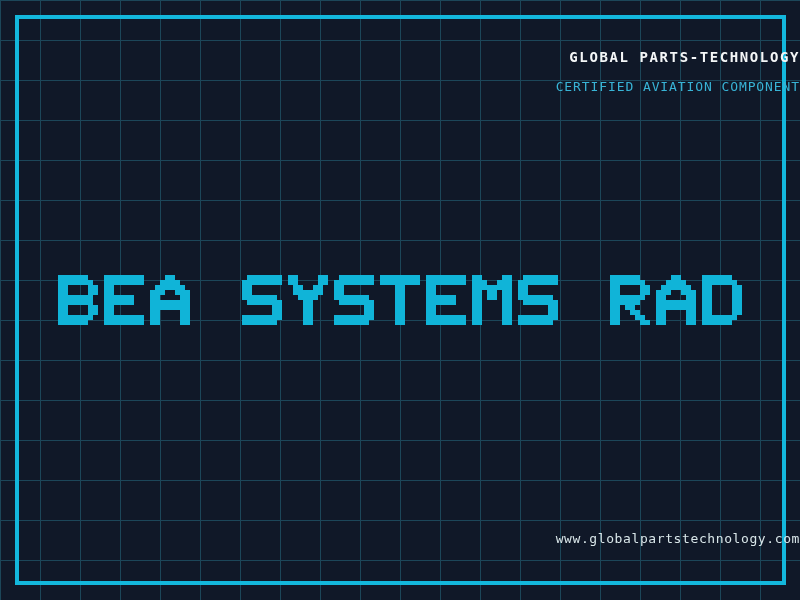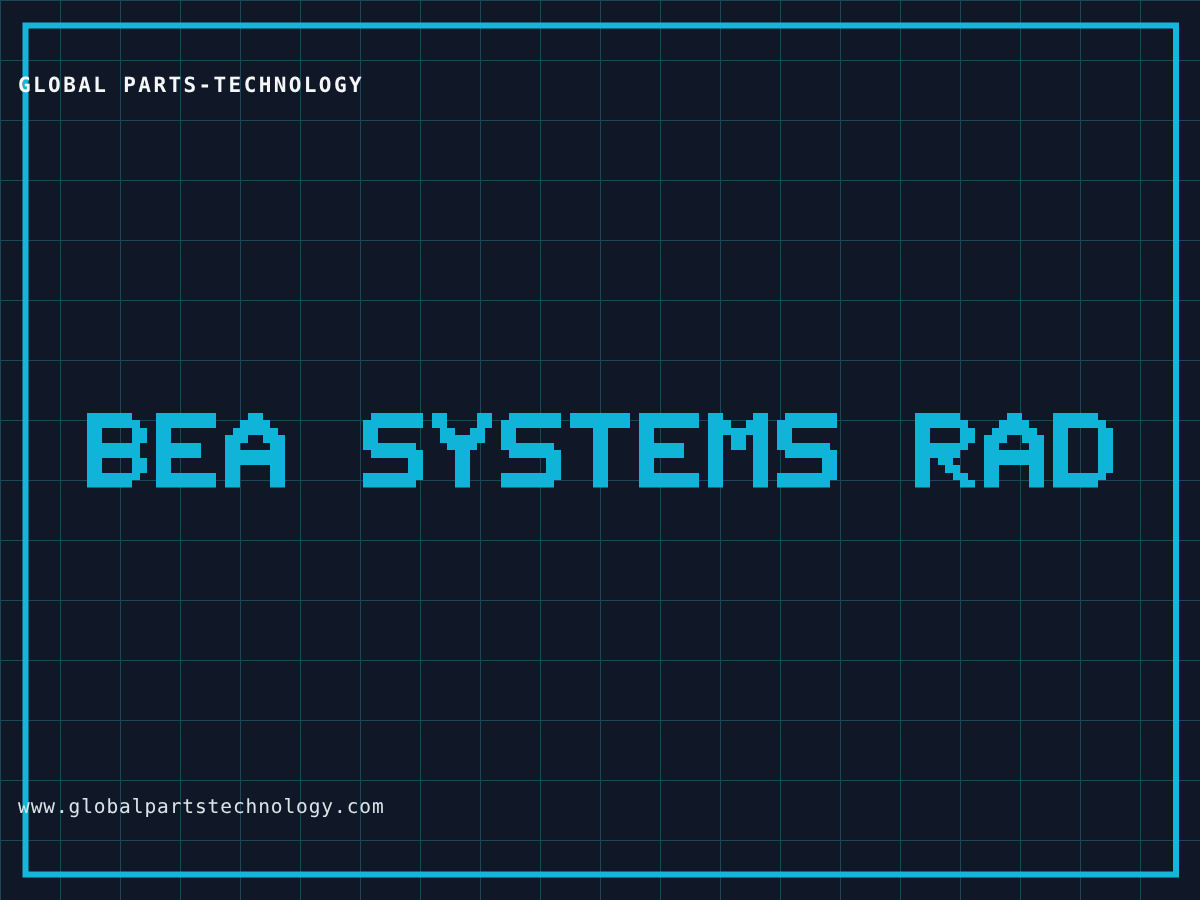--- a/index.html
+++ b/index.html
@@ -28,22 +28,22 @@
   }
 
   .frame {
     position: absolute;
     left: 15px; top: 15px; right: 14px; bottom: 15px;
     border: 4px solid var(--frame, #13b7dc);
   }
 
   .textline {
     position: absolute;
-    left: 12px; right: 0;
-    text-align: left;
+    left: 0; right: 0;
+    text-align: right;
     line-height: 16px;
     white-space: pre;
   }
 
   .company {
     top: 49px;
     font-size: 14px;
     font-weight: bold;
     letter-spacing: 1.6px;
     color: var(--title_text, #f4f6f7);
@@ -88,20 +88,21 @@
 </style>
 </head>
 <body>
 
 <div class="canvas">
 
   <div class="frame"></div>
 
   <div class="textline company">GLOBAL PARTS-TECHNOLOGY</div>
 
+  <div class="textline certification">CERTIFIED AVIATION COMPONENT</div>
 
 
   <div class="big-text-wrap" aria-label="BEA SYSTEMS RAD">
     <span class="sr">BEA SYSTEMS RAD</span>
     <svg id="pixel-text" xmlns="http://www.w3.org/2000/svg" shape-rendering="crispEdges" width="684" height="50">
         <rect x="0" y="0" width="30" height="5.2" fill="#10b4d8"></rect>
         <rect x="0" y="5" width="35" height="5.2" fill="#10b4d8"></rect>
         <rect x="0" y="10" width="10" height="5.2" fill="#10b4d8"></rect>
         <rect x="30" y="10" width="10" height="5.2" fill="#10b4d8"></rect>
         <rect x="0" y="15" width="10" height="5.2" fill="#10b4d8"></rect>

